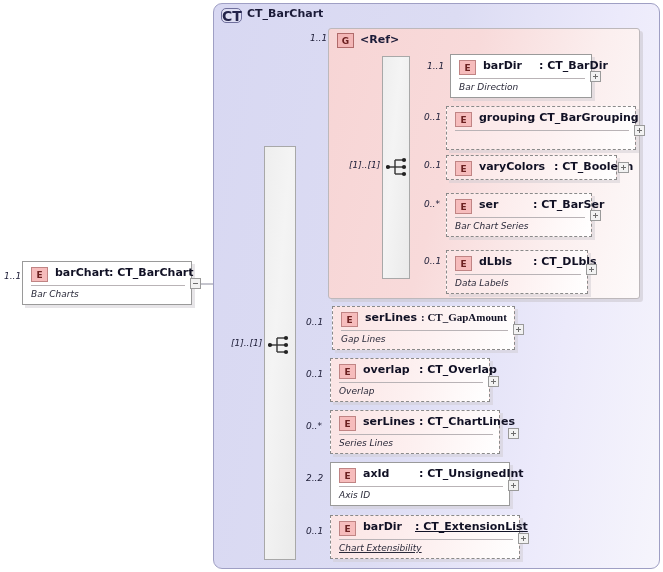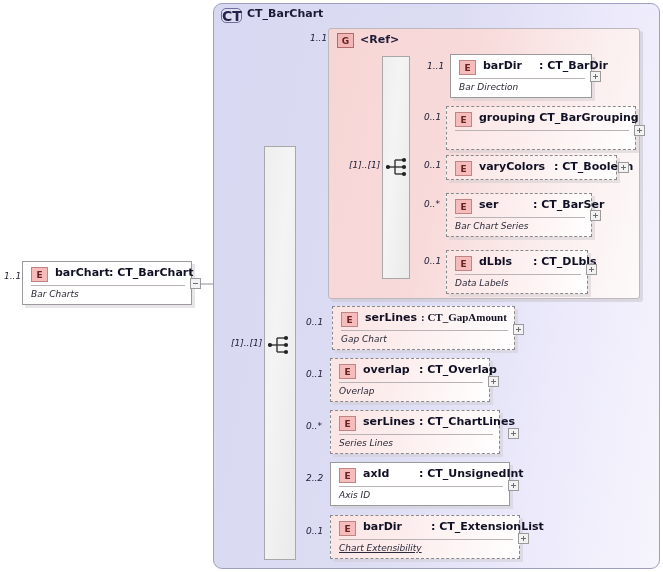--- a/index.html
+++ b/index.html
@@ -332,21 +332,21 @@
   </div>
   <div class="expander plus" style="left:586px; top:264px;"></div>
 
   <div class="card" style="left:306px; top:317px;">0..1</div>
   <div class="el-shadow" style="left:335px; top:309px; width:183px; height:44px;"></div>
   <div class="el on-pink optional" style="left:332px; top:306px; width:183px; height:44px;">
     <div class="el-badge">E</div>
     <div class="el-name">serLines</div>
     <div class="el-type" style="left:88px;font-family:Liberation Serif, serif;">: CT_GapAmount</div>
     <div class="el-rule" style="top:23px; width:167px;"></div>
-    <div class="el-desc" style="top:27px;">Gap Chart</div>
+    <div class="el-desc" style="top:27px;">Gap Lines</div>
   </div>
   <div class="expander plus" style="left:513px; top:324px;"></div>
 
   <div class="card" style="left:306px; top:369px;">0..1</div>
   <div class="el-shadow" style="left:333px; top:361px; width:160px; height:44px;"></div>
   <div class="el on-pink optional" style="left:330px; top:358px; width:160px; height:44px;">
     <div class="el-badge">E</div>
     <div class="el-name">overlap</div>
     <div class="el-type" style="left:88px;">: CT_Overlap</div>
     <div class="el-rule" style="top:23px; width:144px;"></div>
@@ -374,19 +374,19 @@
     <div class="el-rule" style="top:23px; width:164px;"></div>
     <div class="el-desc" style="top:27px;">Axis ID</div>
   </div>
   <div class="expander plus" style="left:508px; top:480px;"></div>
 
   <div class="card" style="left:306px; top:526px;">0..1</div>
   <div class="el-shadow" style="left:333px; top:518px; width:190px; height:44px;"></div>
   <div class="el on-pink optional" style="left:330px; top:515px; width:190px; height:44px;">
     <div class="el-badge">E</div>
     <div class="el-name">barDir</div>
-    <div class="el-type" style="left:100px;">: CT_ExtensionList</div>
+    <div class="el-type" style="left:84px;text-decoration:underline;">: CT_ExtensionList</div>
     <div class="el-rule" style="top:23px; width:174px;"></div>
     <div class="el-desc" style="top:27px;text-decoration:underline;">Chart Extensibility</div>
   </div>
   <div class="expander plus" style="left:518px; top:533px;"></div>
 
 </div>
 
 </body></html>

